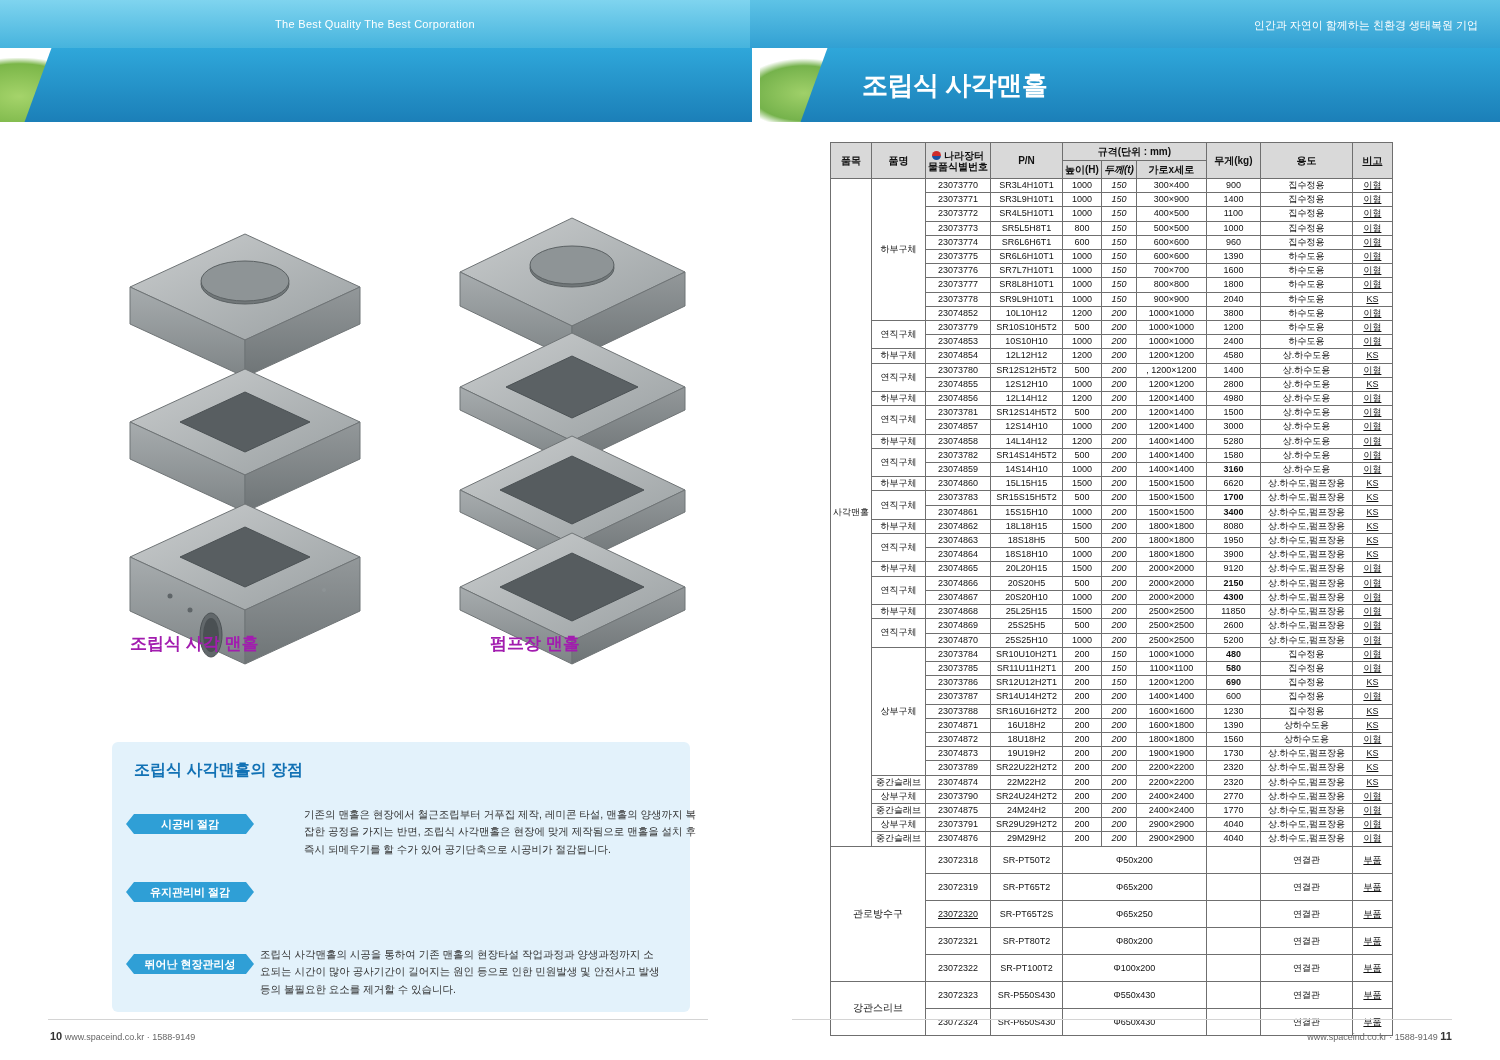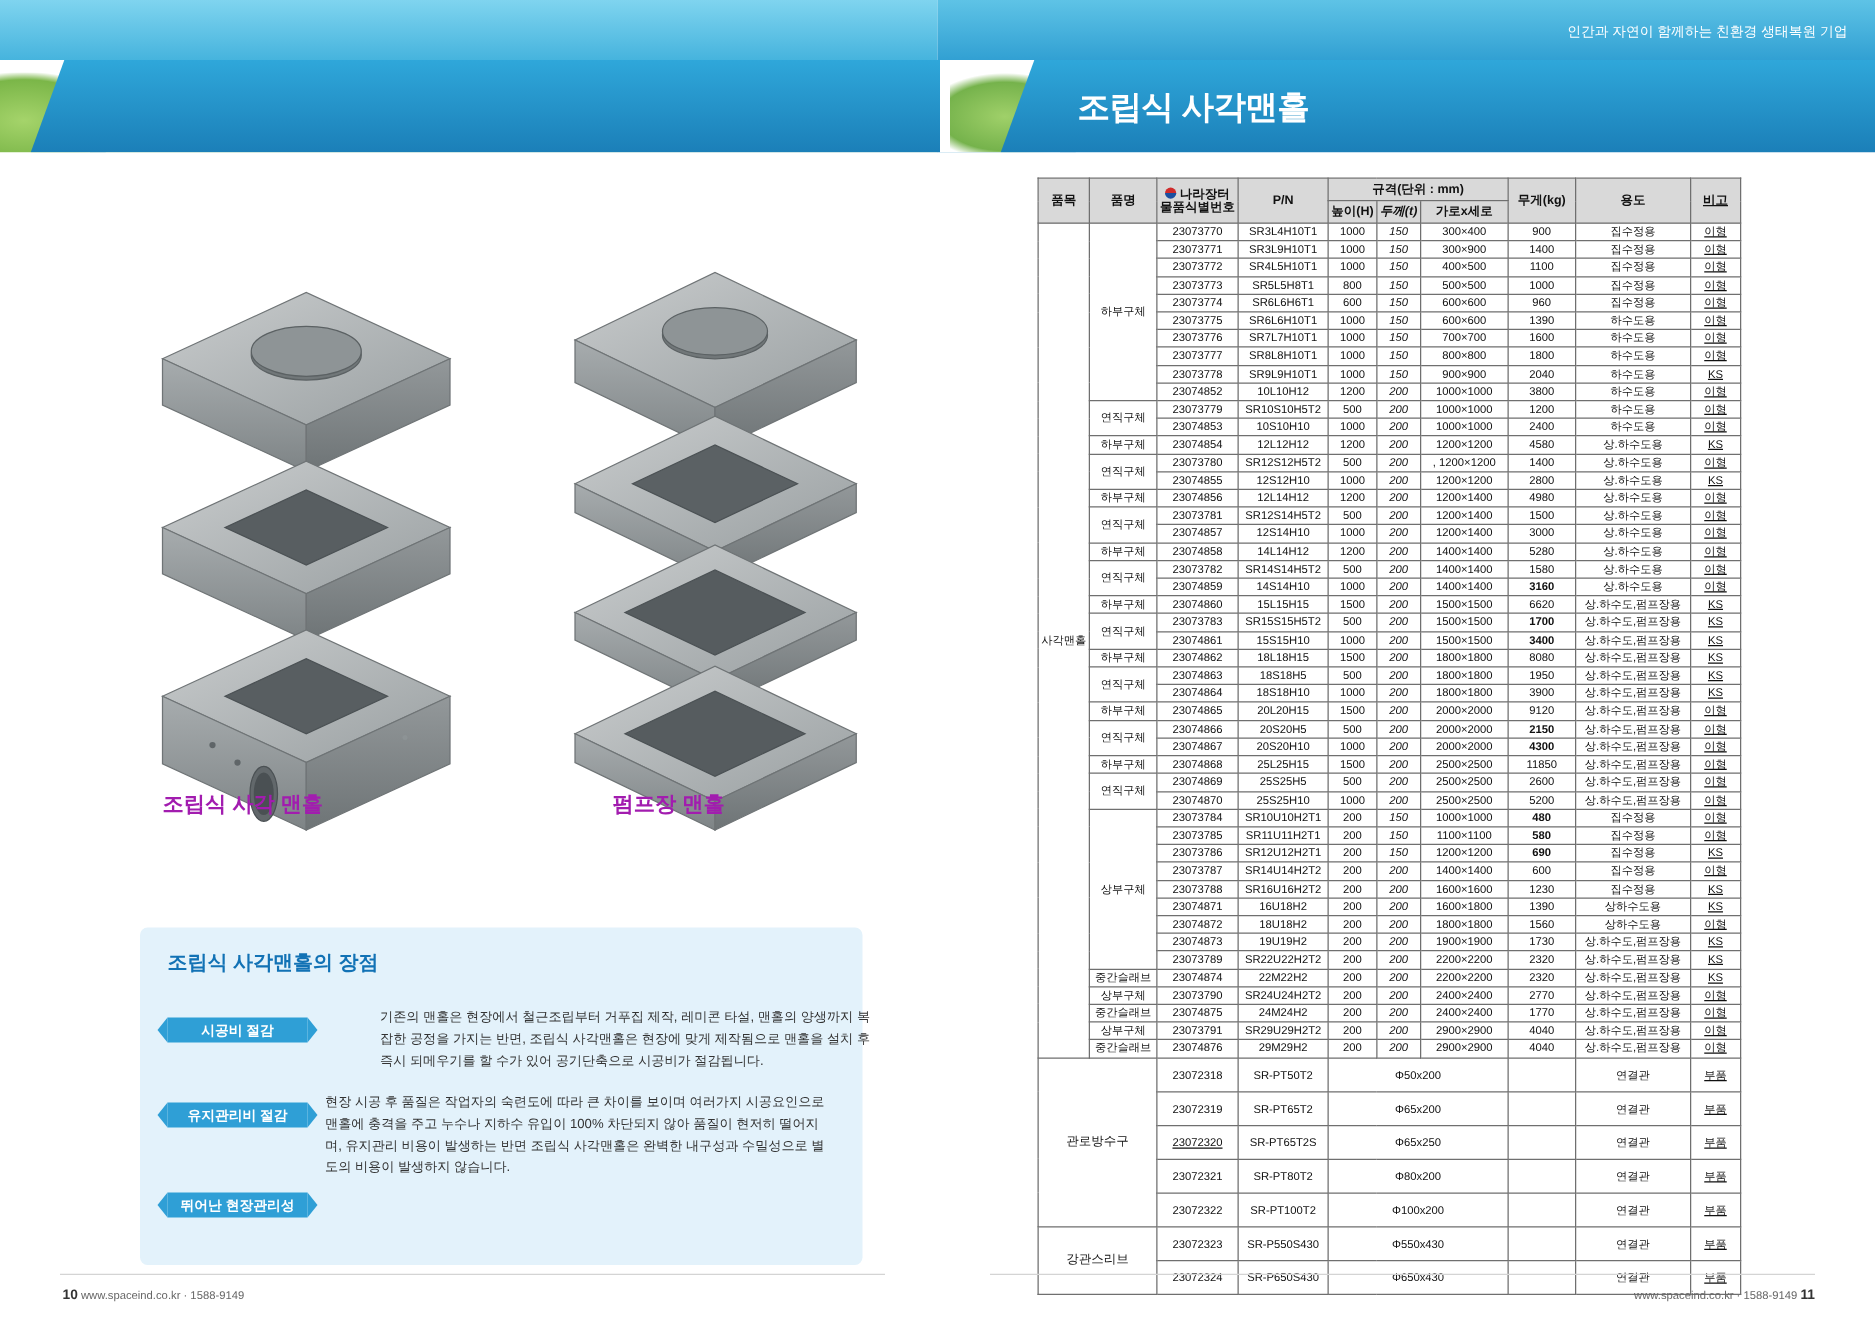--- a/index.html
+++ b/index.html
@@ -170,20 +170,21 @@
 
 <div class="top-band">
   <div class="band-left-bg"></div>
   <div class="band-right-bg"></div>
   <div class="band-white"></div>
   <div class="grass-blob"></div>
   <div class="grass-blob2"></div>
   <div class="band-slab-left"></div>
   <div class="band-slab-right"></div>
 
+  <div class="band-slogan-c">The Best Quality The Best Corporation</div>
   <div class="band-slogan-r">인간과 자연이 함께하는 친환경 생태복원 기업</div>
 
   <div class="page-title-right">조립식 사각맨홀</div>
 </div>
 
 <div class="left-page">
 
   <div class="fig-wrap">
     <svg width="640" height="530" viewBox="0 0 640 530">
       <defs>
@@ -266,23 +267,23 @@
   <div class="cap cap1">조립식 사각 맨홀</div>
   <div class="cap cap2">펌프장 맨홀</div>
 
   <div class="adv-box">
     <div class="adv-title">조립식 사각맨홀의 장점</div>
 
     <div class="tag" style="top:72px; left:22px;">시공비 절감</div>
     <div class="adv-text" style="top:64px;margin-left:44px;">기존의 맨홀은 현장에서 철근조립부터 거푸집 제작, 레미콘 타설, 맨홀의 양생까지 복잡한 공정을 가지는 반면, 조립식 사각맨홀은 현장에 맞게 제작됨으로 맨홀을 설치 후 즉시 되메우기를 할 수가 있어 공기단축으로 시공비가 절감됩니다.</div>
 
     <div class="tag" style="top:140px; left:22px;">유지관리비 절감</div>
-    <div class="adv-text" style="top:132px;">현장 시공 후 품질은 작업자의 숙련도에 따라 큰 차이를 보이며 여러가지 시공요인으로 맨홀에 충격을 주고 누수나 지하수 유입이 100% 차단되지 않아 품질이 현저히 떨어지며, 유지관리 비용이 발생하는 반면 조립식 사각맨홀은 완벽한 내구성과 수밀성으로 별도의 비용이 발생하지 않습니다.</div>
 
     <div class="tag" style="top:212px; left:22px;">뛰어난 현장관리성</div>
+    <div class="adv-text" style="top:204px;">조립식 사각맨홀의 시공을 통하여 기존 맨홀의 현장타설 작업과정과 양생과정까지 소요되는 시간이 많아 공사기간이 길어지는 원인 등으로 인한 민원발생 및 안전사고 발생 등의 불필요한 요소를 제거할 수 있습니다.</div>
   </div>
 
   <div class="foot-line-l"></div>
   <div class="footer-left">
     <b>10</b>
     <span>www.spaceind.co.kr · 1588-9149</span>
   </div>
 </div>
 
 <div class="right-page">

